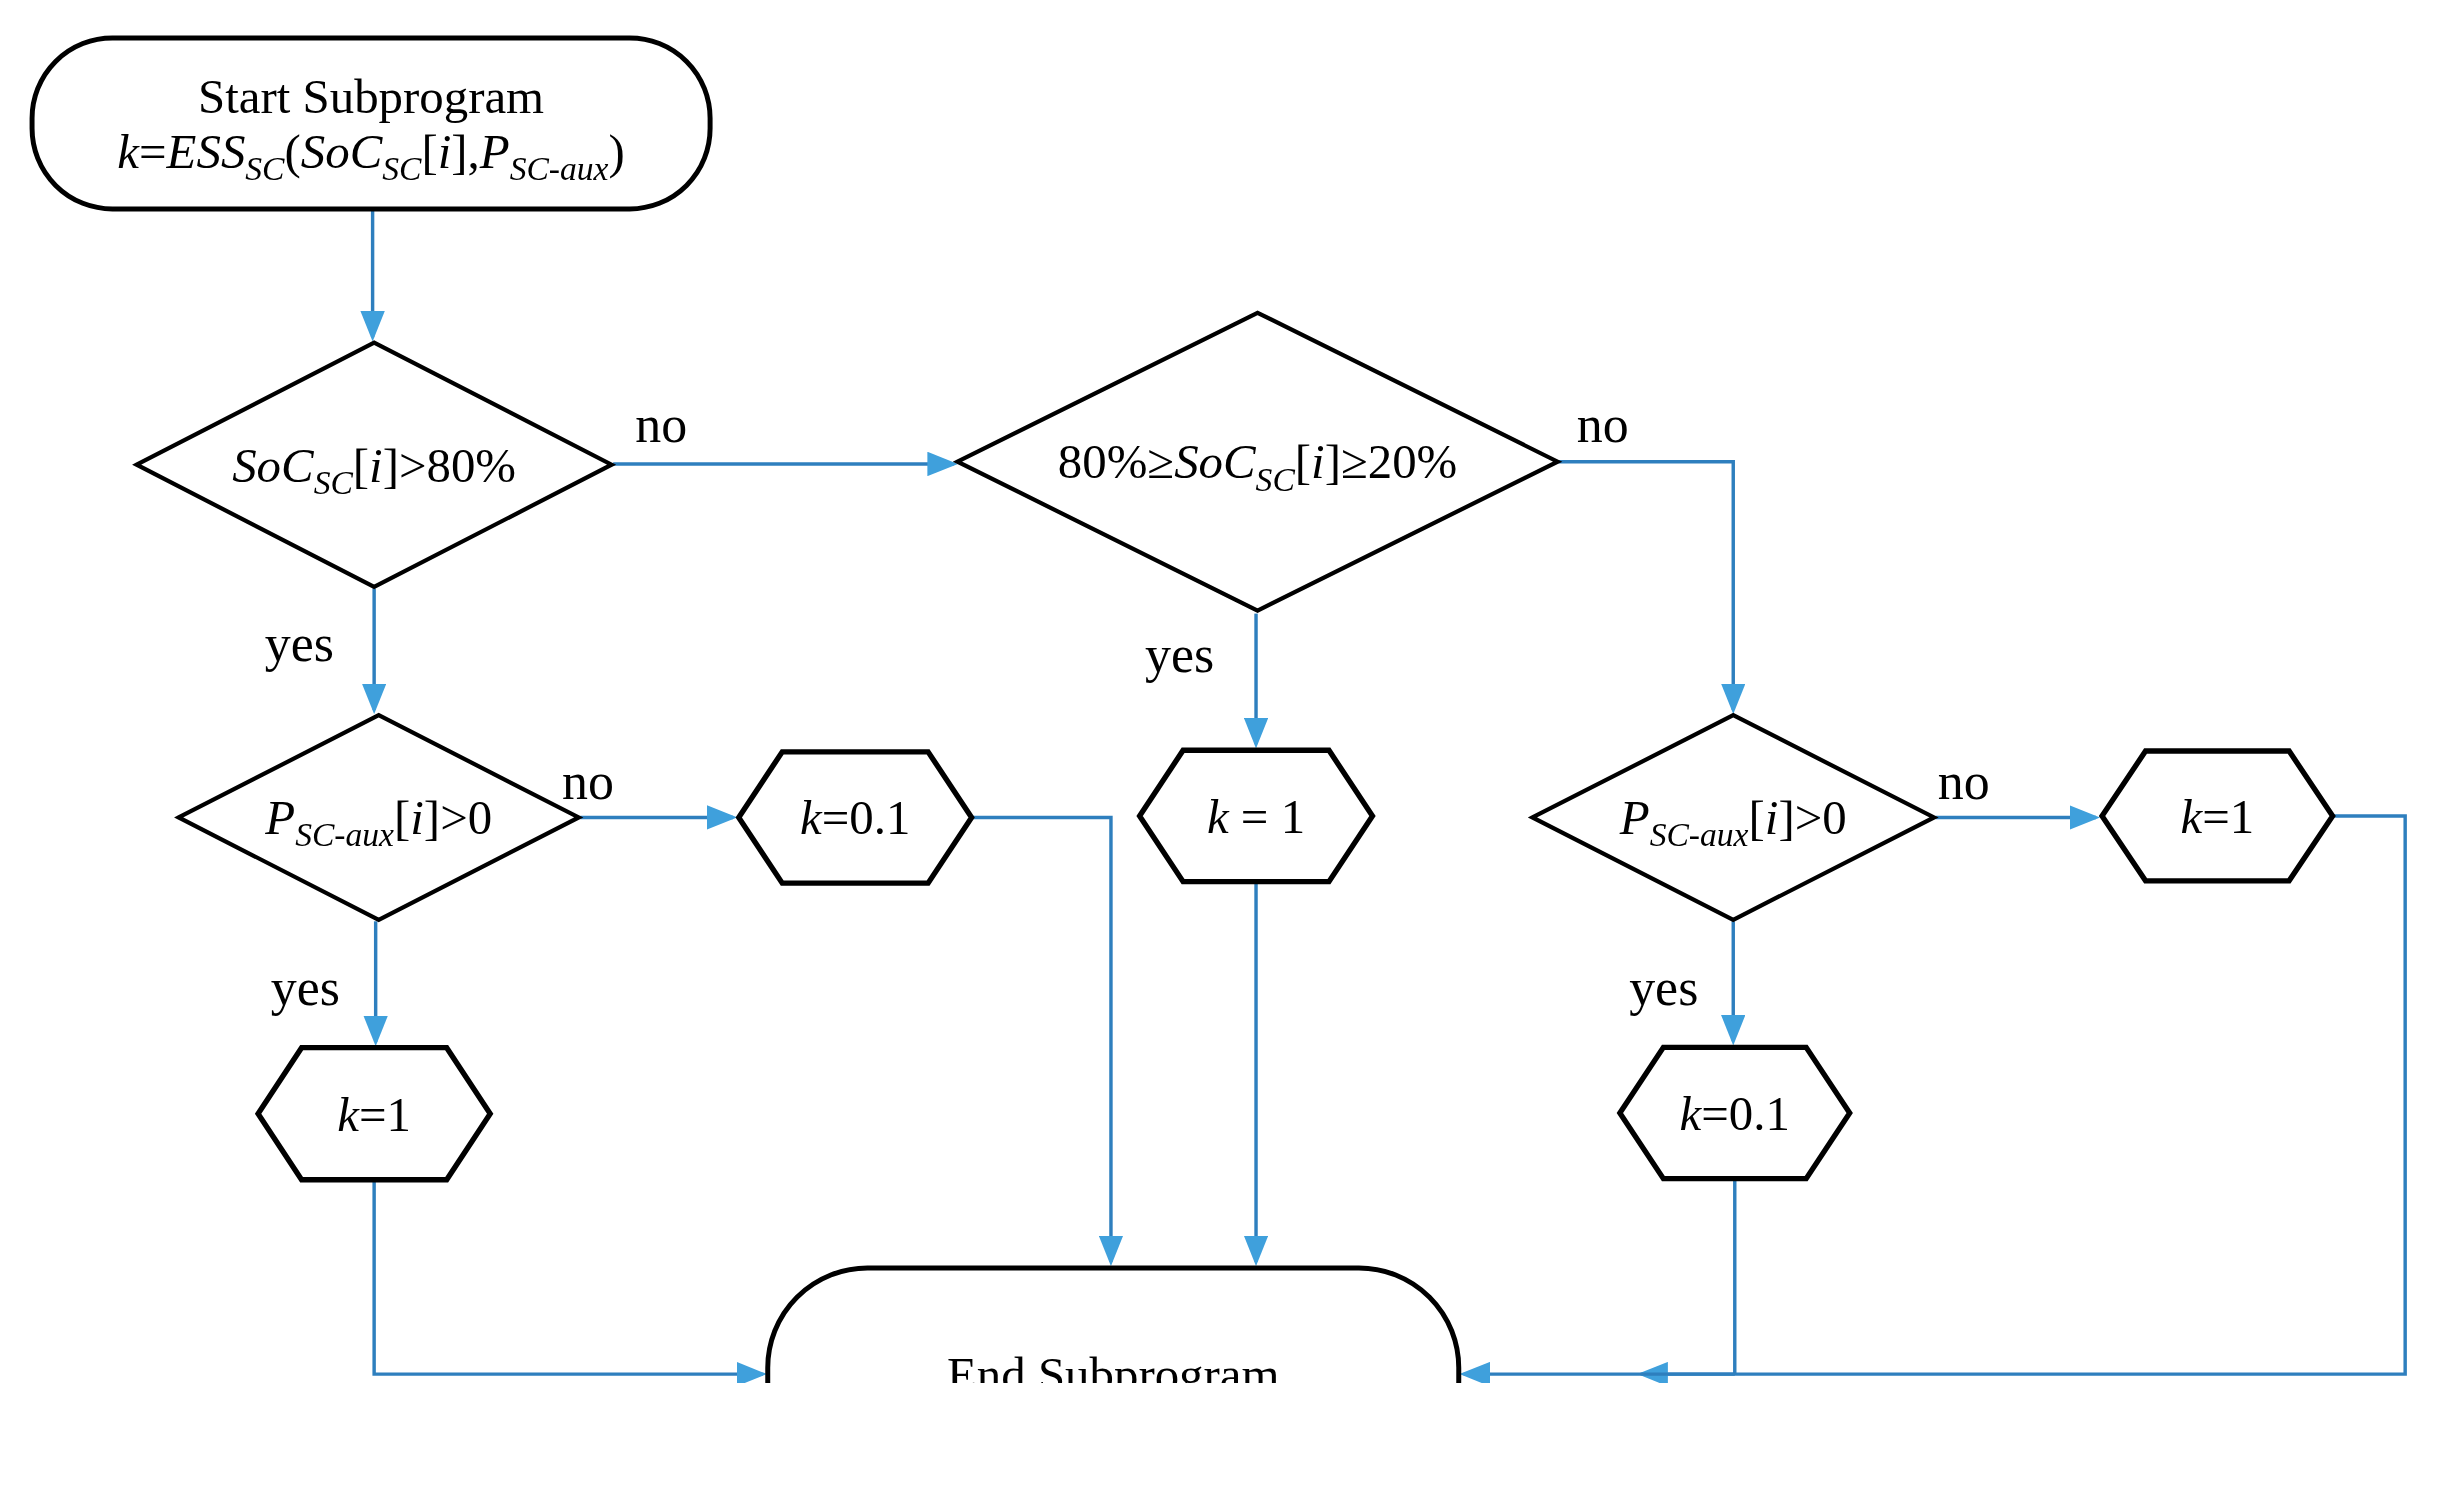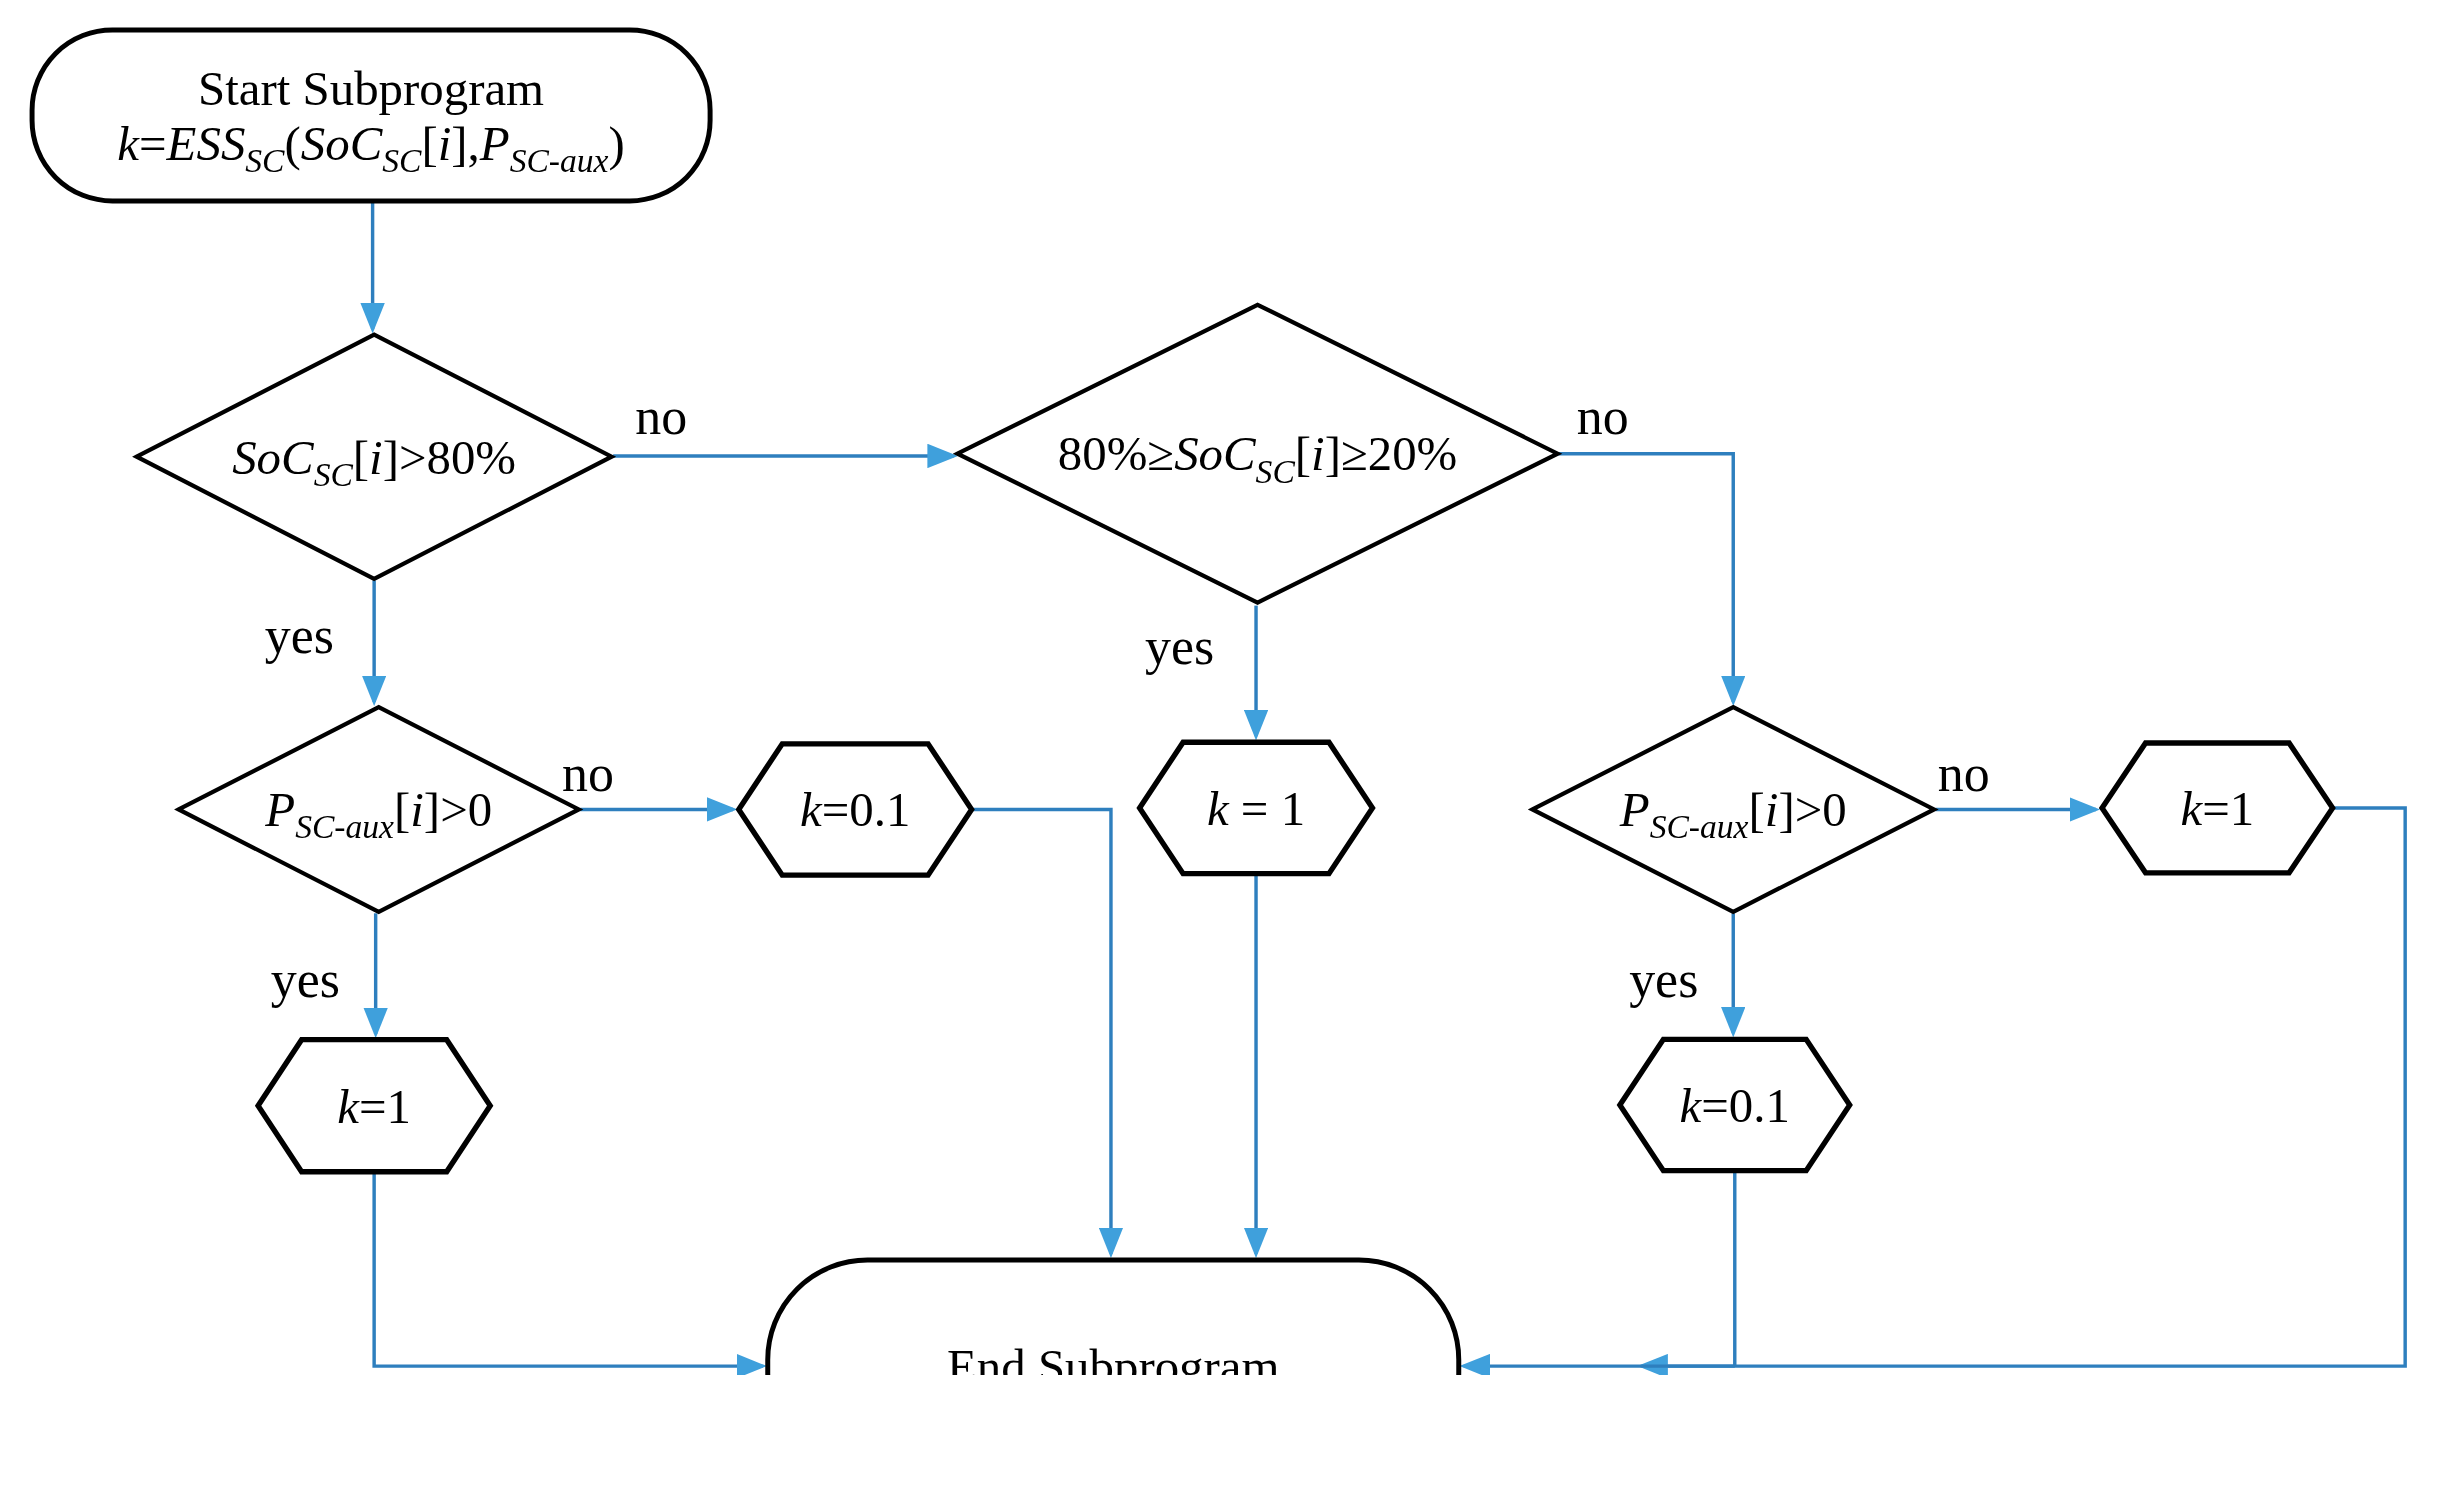--- a/index.html
+++ b/index.html
@@ -6,20 +6,21 @@
     margin: 0;
     padding: 0;
     background: #ffffff;
   }
   .stage {
     position: relative;
     width: 2438px;
     height: 1375px;
     background: #ffffff;
     overflow: hidden;
+    margin-top: 8px;
   }
   svg.flowchart {
     position: absolute;
     inset: 0;
     display: block;
   }
   svg.flowchart text {
     font-family: "Liberation Serif", "DejaVu Serif", serif;
     fill: #000000;
   }

